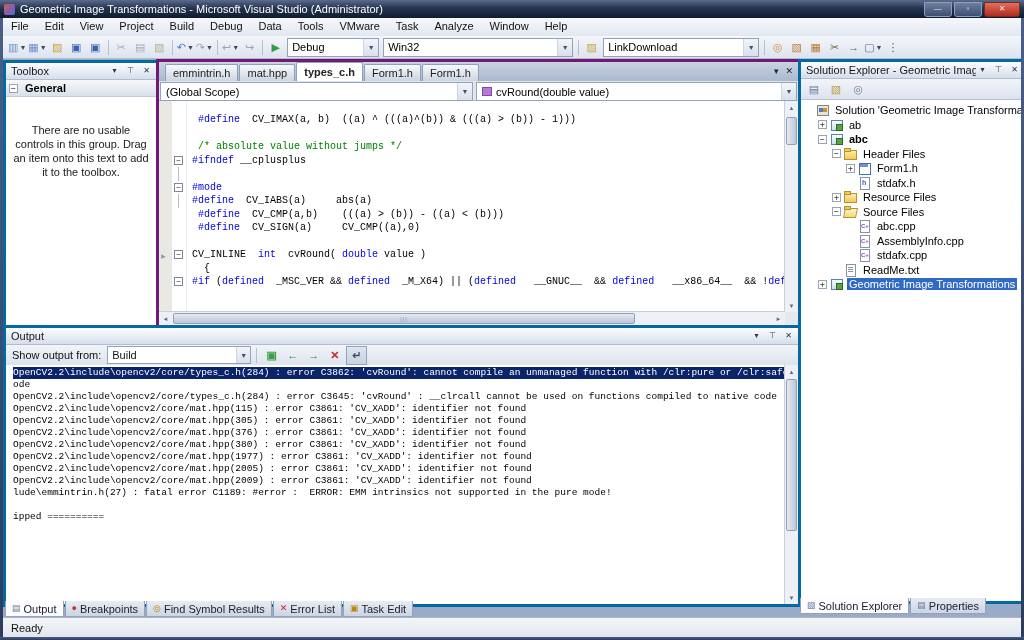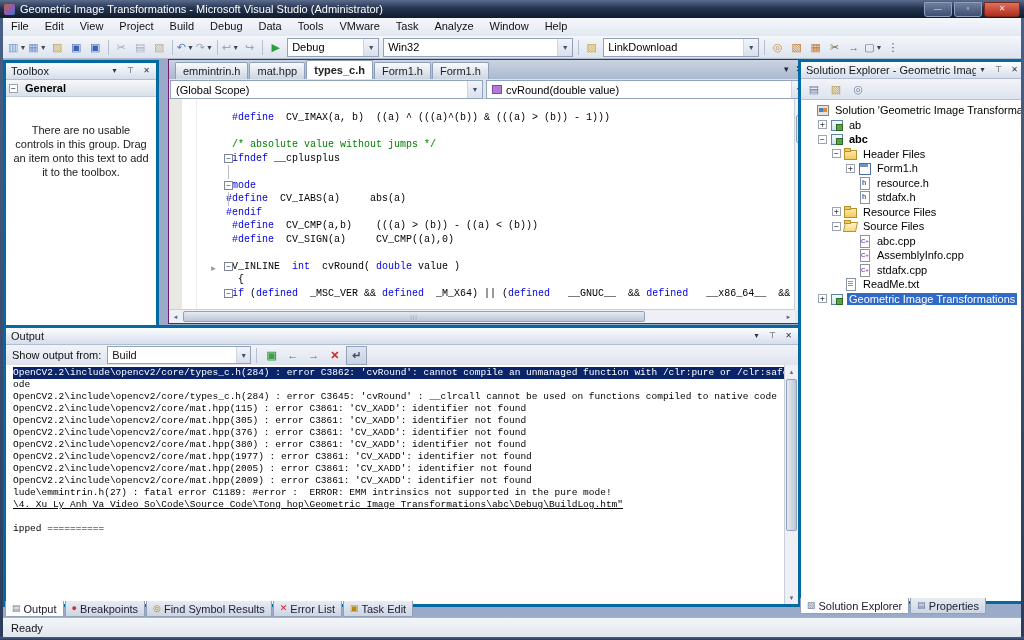--- a/index.html
+++ b/index.html
@@ -49,42 +49,42 @@
   .pt-btn{width:13px;height:12px;display:flex;align-items:center;justify-content:center;
     font-size:8px;color:#2a3550;line-height:1;}
 
   
   #toolbox{left:3px;top:60px;width:150px;height:262px;}
   .tb-group{height:16px;background:linear-gradient(#f6f8fa,#d9e0ea);border-bottom:1px solid #c2cbd8;
     display:flex;align-items:center;font-weight:bold;font-size:11px;gap:4px;padding:0 3px;}
   .tb-empty{font-size:11px;color:#1a1a1a;text-align:center;padding:26px 5px;line-height:14px;}
 
   
-  #editor{left:168px;top:59px;width:639px;height:263px;background:#15803d;border:1px solid #701a75;}
+  #editor{left:156px;top:59px;width:639px;height:263px;background:#15803d;border:3px solid #701a75;}
   .tabstrip{left:0;top:0;width:100%;height:19px;background:linear-gradient(#c9d3e2,#abb9cf);
     display:flex;align-items:flex-end;padding-left:6px;box-sizing:border-box;}
   .etab{height:16px;padding:0 7px;font-size:11px;display:flex;align-items:center;
     background:linear-gradient(#f8fafc,#ccd5e2);border:1px solid #8e9fba;border-bottom:none;
     border-radius:2px 2px 0 0;margin-right:1px;color:#222;white-space:nowrap;}
   .etab.active{background:#fff;font-weight:bold;height:18px;}
   .ts-btns{position:absolute;right:5px;top:4px;display:flex;gap:7px;font-size:9px;color:#223;}
   .navbar{left:0;top:19px;width:100%;height:20px;background:#dfe5ee;display:flex;gap:3px;
     padding:1px 1px;box-sizing:border-box;border-bottom:1px solid #b6c0d2;}
   .nav-combo{height:17px;background:#fff;border:1px solid #92a3bd;display:flex;align-items:center;
     font-size:11px;padding-left:5px;overflow:hidden;white-space:nowrap;}
   .nav-combo .dd{margin-left:auto;flex:0 0 14px;height:100%;display:flex;align-items:center;
     justify-content:center;font-size:7px;color:#44506a;border-left:1px solid #cdd5e2;
     background:linear-gradient(#f2f5f9,#d9e0ec);}
   .mi{width:8px;height:7px;background:#b47ad6;border:1px solid #7d4ba6;margin-right:4px;flex:0 0 8px;}
   #code-area{left:0;top:39px;right:13px;bottom:13px;background:#fff;overflow:hidden;padding-top:12px;}
   .ind-col{position:absolute;left:0;top:0;bottom:0;width:13px;background:#e9e8e3;}
   .fold-col{position:absolute;left:13px;top:0;bottom:0;width:14px;background:#fff;
     border-right:1px solid #eee;}
   .code-line{position:relative;height:13.5px;white-space:pre;
-    font:10px/13.5px "Liberation Mono",monospace;color:#000;padding-left:17px;margin-left:40px;}
+    font:10px/13.5px "Liberation Mono",monospace;color:#000;padding-left:33px;}
   .code-line .mark{position:absolute;left:2px;top:2px;font-size:8px;color:#969ca6;}
   .fold-box{position:absolute;left:15px;top:2px;width:9px;height:9px;border:1px solid #7d8799;
     background:#fff;font:8px/8px "Liberation Sans",sans-serif;text-align:center;color:#333;box-sizing:border-box;}
   .fold-ln{position:absolute;left:19px;top:0;bottom:0;width:1px;background:#b9bec7;}
   .tok-k{color:#0000e0;}.tok-c{color:#008000;}.tok-g{color:#8a8a8a;}
 
   
   .vscroll{position:absolute;right:0;top:39px;bottom:13px;width:13px;background:#eef0f5;border-left:1px solid #c8cfdb;}
   .hscroll{position:absolute;left:0;bottom:0;right:13px;height:13px;background:#eef0f5;border-top:1px solid #c8cfdb;}
   .sarr{position:absolute;width:13px;height:13px;display:flex;align-items:center;justify-content:center;
@@ -329,21 +329,20 @@
     <div class="ind-col"></div>
     <div class="fold-col"></div>
     <div id="code-content" style="position:relative;">
         <div class="code-line"><span><span> </span><span class="tok-k">#define</span><span>  CV_IMAX(a, b)  ((a) ^ (((a)^(b)) &amp; (((a) &gt; (b)) - 1)))</span></span></div>
         <div class="code-line"><span></span></div>
         <div class="code-line"><span><span> </span><span class="tok-c">/* absolute value without jumps */</span></span></div>
         <div class="code-line"><span class="fold-box">−</span><span><span class="tok-k">#ifndef</span><span> __cplusplus</span></span></div>
         <div class="code-line"><span class="fold-ln"></span></div>
         <div class="code-line"><span class="fold-box">−</span><span><span class="tok-k">#mode</span></span></div>
         <div class="code-line"><span class="fold-ln"></span><span><span class="tok-k">#define</span><span>  CV_IABS(a)     abs(a)</span></span></div>
-        <div class="code-line"><span><span class="tok-k">#endif</span></span></div>
         <div class="code-line"><span><span> </span><span class="tok-k">#define</span><span>  CV_CMP(a,b)    (((a) &gt; (b)) - ((a) &lt; (b)))</span></span></div>
         <div class="code-line"><span><span> </span><span class="tok-k">#define</span><span>  CV_SIGN(a)     CV_CMP((a),0)</span></span></div>
         <div class="code-line"><span></span></div>
         <div class="code-line"><span class="mark">►</span><span class="fold-box">−</span><span><span>CV_INLINE  </span><span class="tok-k">int</span><span>  cvRound( </span><span class="tok-k">double</span><span> value )</span></span></div>
         <div class="code-line"><span><span>  {</span></span></div>
         <div class="code-line"><span class="fold-box">−</span><span><span class="tok-k">#if</span><span> (</span><span class="tok-k">defined</span><span>  _MSC_VER &amp;&amp; </span><span class="tok-k">defined</span><span>  _M_X64) || (</span><span class="tok-k">defined</span><span>   __GNUC__  &amp;&amp; </span><span class="tok-k">defined</span><span>   __x86_64__  &amp;&amp; !</span><span class="tok-k">defined</span></span></div>
       </div>
   </div>
   <div class="vscroll">
     <span class="sarr" style="top:0">▲</span>
@@ -397,21 +396,20 @@
       <div class="out-line">ode</div>
       <div class="out-line">OpenCV2.2\include\opencv2/core/types_c.h(284) : error C3645: 'cvRound' : __clrcall cannot be used on functions compiled to native code</div>
       <div class="out-line">OpenCV2.2\include\opencv2/core/mat.hpp(115) : error C3861: 'CV_XADD': identifier not found</div>
       <div class="out-line">OpenCV2.2\include\opencv2/core/mat.hpp(305) : error C3861: 'CV_XADD': identifier not found</div>
       <div class="out-line">OpenCV2.2\include\opencv2/core/mat.hpp(376) : error C3861: 'CV_XADD': identifier not found</div>
       <div class="out-line">OpenCV2.2\include\opencv2/core/mat.hpp(380) : error C3861: 'CV_XADD': identifier not found</div>
       <div class="out-line">OpenCV2.2\include\opencv2/core/mat.hpp(1977) : error C3861: 'CV_XADD': identifier not found</div>
       <div class="out-line">OpenCV2.2\include\opencv2/core/mat.hpp(2005) : error C3861: 'CV_XADD': identifier not found</div>
       <div class="out-line">OpenCV2.2\include\opencv2/core/mat.hpp(2009) : error C3861: 'CV_XADD': identifier not found</div>
       <div class="out-line">lude\emmintrin.h(27) : fatal error C1189: #error :  ERROR: EMM intrinsics not supported in the pure mode!</div>
-      <div class="out-line link">\4. Xu Ly Anh Va Video So\Code\Source Code\Tong hop\Geometric Image Transformations\abc\Debug\BuildLog.htm"</div>
       <div class="out-line"> </div>
       <div class="out-line">ipped ==========</div>
     </div>
   <div class="out-vscroll">
     <span class="sarr" style="top:0">▲</span>
     <span class="thumb" style="left:1px;right:1px;top:14px;height:150px"></span>
     <span class="sarr" style="bottom:0">▼</span>
   </div>
 </div>
 
@@ -457,25 +455,20 @@
         <span class="tlabel">Header Files</span>
       </div>
       <div class="trow" style="padding-left: 45px;">
         <span class="exp">+</span>
         <span class="ticon ti-form"></span>
         <span class="tlabel">Form1.h</span>
       </div>
       <div class="trow" style="padding-left: 45px;">
         <span class="exp-sp"></span>
         <span class="ticon ti-h"></span>
-        <span class="tlabel">resource.h</span>
-      </div>
-      <div class="trow" style="padding-left: 45px;">
-        <span class="exp-sp"></span>
-        <span class="ticon ti-h"></span>
         <span class="tlabel">stdafx.h</span>
       </div>
       <div class="trow" style="padding-left: 31px;">
         <span class="exp">+</span>
         <span class="ticon ti-folder"></span>
         <span class="tlabel">Resource Files</span>
       </div>
       <div class="trow" style="padding-left: 31px;">
         <span class="exp">−</span>
         <span class="ticon ti-folder-open"></span>

